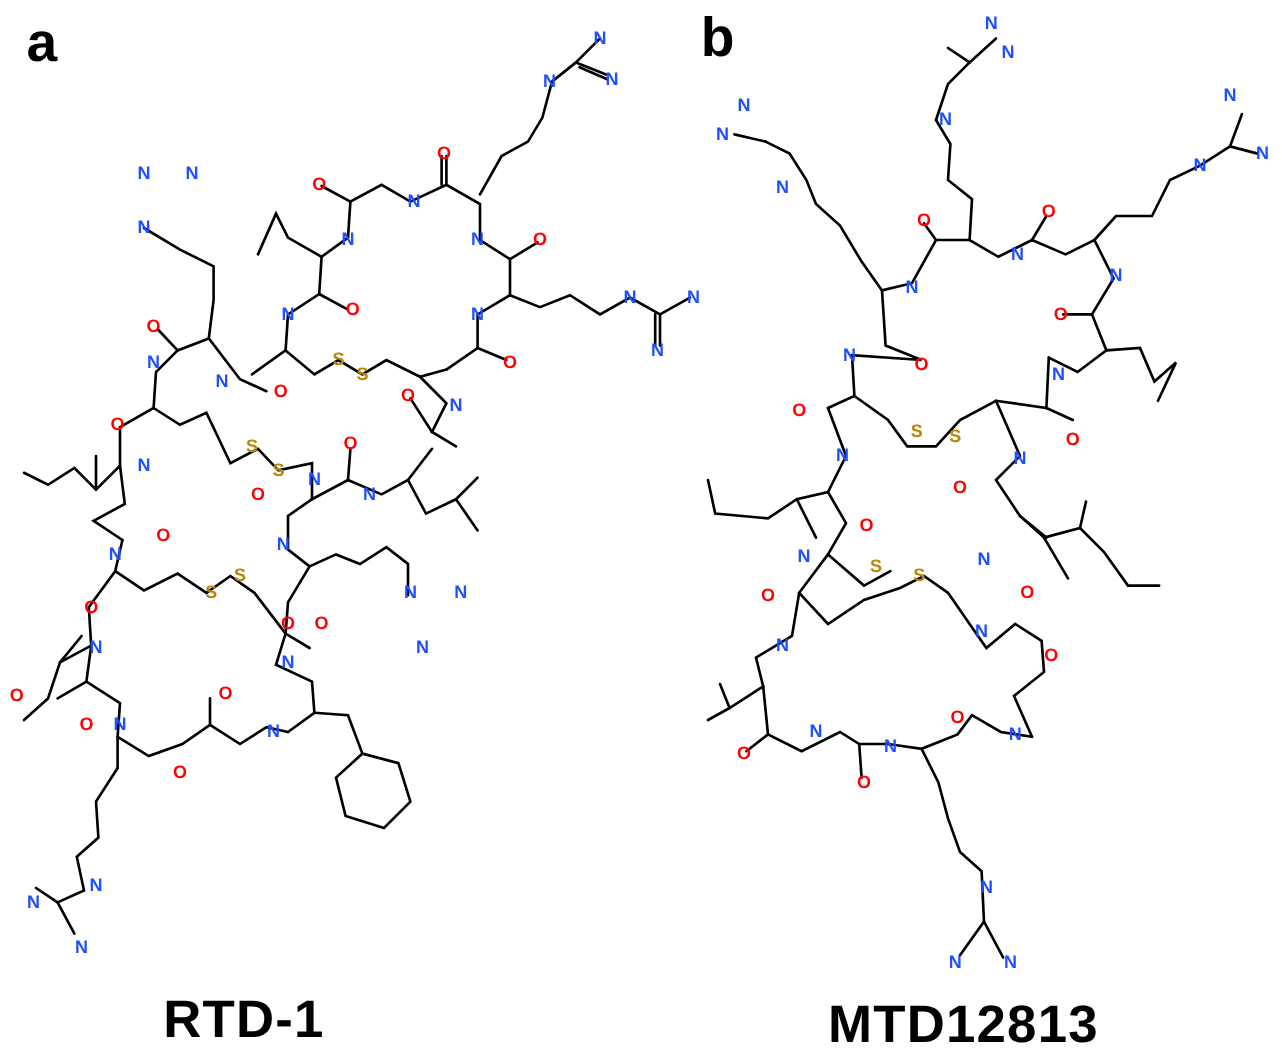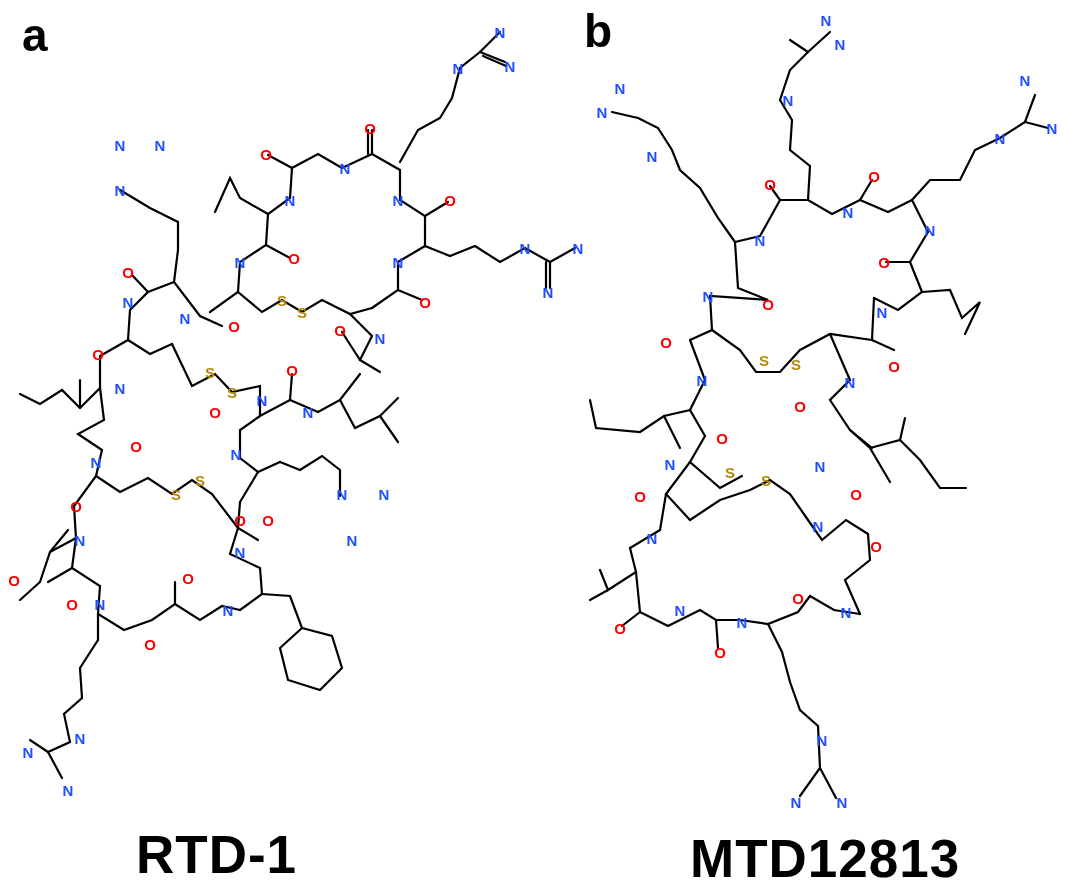--- a/index.html
+++ b/index.html
@@ -1,18 +1,18 @@
 <!DOCTYPE html>
 <html><head>
 <meta charset="utf-8">
 <style>
   html,body{margin:0;padding:0;background:#ffffff;}
   body{width:1068px;height:882px;position:relative;overflow:hidden;font-family:"Liberation Sans",sans-serif;}
   .panel-label{position:absolute;font-weight:bold;font-size:46px;line-height:1;color:#000;}
-  .caption{position:absolute;font-weight:bold;font-size:53px;line-height:1;color:#000;letter-spacing:1px;}
+  .caption{position:absolute;font-weight:bold;font-size:44px;line-height:1;color:#000;letter-spacing:1px;}
   svg.mol{position:absolute;left:0;top:0;}
   .bond{stroke:#000;stroke-width:2.2;fill:none;stroke-linecap:round;}
   .atom{font-family:"Liberation Sans",sans-serif;font-weight:bold;font-size:15px;text-anchor:middle;dominant-baseline:central;}
 </style>
 </head>
 <body>
 
 <div class="panel-label" style="left:22px;top:12px;">a</div>
 <div class="panel-label" style="left:584px;top:8px;">b</div>
 

